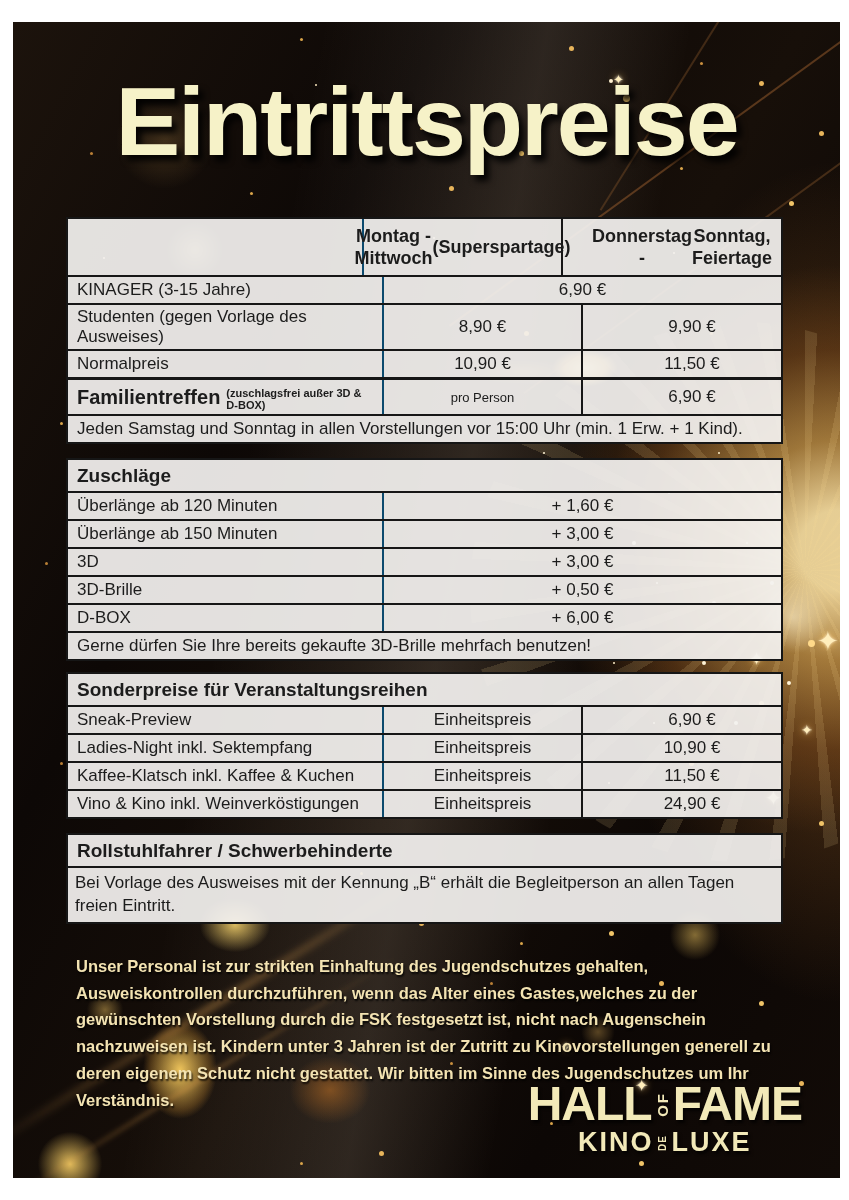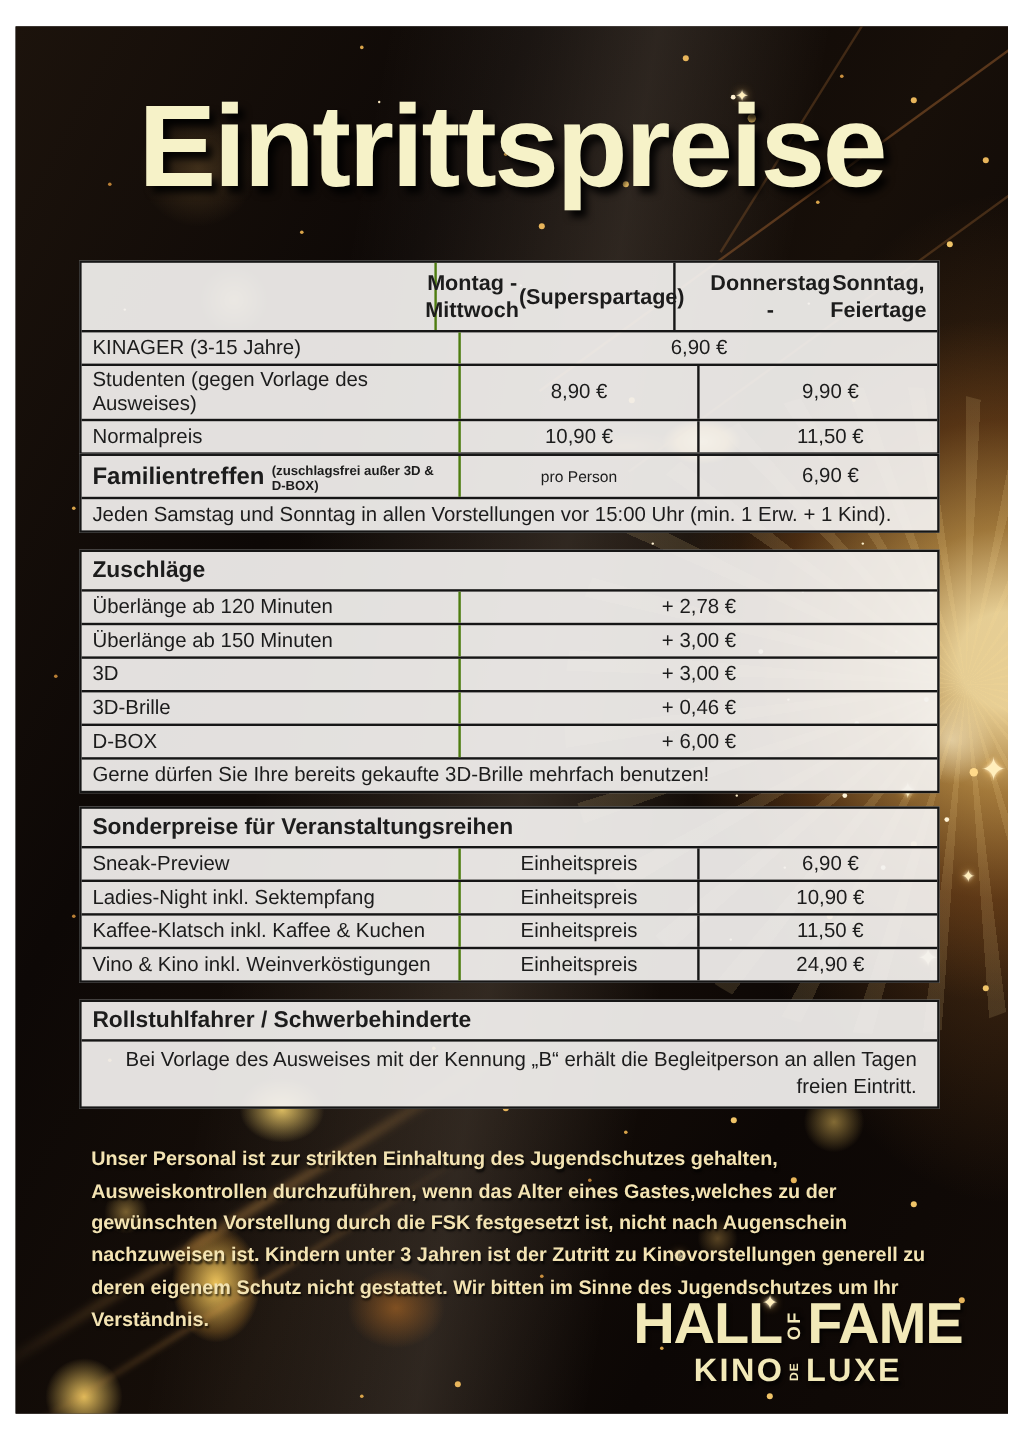--- a/index.html
+++ b/index.html
@@ -81,21 +81,21 @@
     text-shadow:5px 6px 6px rgba(0,0,0,0.9); z-index:2;
   }
   .tbl {
     position:absolute; left:53px; width:717px; z-index:2;
     background:rgba(243,241,239,0.93); border:2px solid #161616;
     color:#1c1c1c; font-size:17px; box-sizing:border-box;
   }
   .row { display:flex; align-items:stretch; }
   .row + .row { border-top:2px solid #161616; }
   .cell { display:flex; align-items:center; padding:2px 9px; box-sizing:border-box; min-height:26px; }
-  .c-label { width:316px; border-right:2px solid #4d7c0f; }
+  .c-label { width:316px; border-right:2px solid #0c4a6e; }
   .c-mid   { width:199px; border-right:2px solid #161616; justify-content:center; }
   .c-price { flex:1; justify-content:center;margin-left:20px; }
   .c-span  { flex:1; justify-content:center; }
   .c-full  { flex:1; }
   .hdr .cell { min-height:56px; }
   .hd { font-weight:bold; font-size:18px; text-align:center; justify-content:center; line-height:1.25; }
   .sect { font-weight:bold; font-size:19px; min-height:31px; }
   .fam-title { font-weight:bold; font-size:20px; }
   .fam-note-sm { font-weight:bold; font-size:11px; margin-left:6px; padding-top:4px; }
   .fam-unit { font-size:13px; }
@@ -181,33 +181,33 @@
       <div class="cell c-full">Jeden Samstag und Sonntag in allen Vorstellungen vor 15:00 Uhr (min. 1 Erw. + 1 Kind).</div>
     </div>
   </div>
 
   <div class="tbl" style="top:436px;">
     <div class="row">
       <div class="cell c-full sect">Zuschläge</div>
     </div>
     <div class="row">
       <div class="cell c-label">Überlänge ab 120 Minuten</div>
-      <div class="cell c-span">+ 2,78 €</div>
+      <div class="cell c-span">+ 1,60 €</div>
     </div>
     <div class="row">
       <div class="cell c-label">Überlänge ab 150 Minuten</div>
       <div class="cell c-span">+ 3,00 €</div>
     </div>
     <div class="row">
       <div class="cell c-label">3D</div>
       <div class="cell c-span">+ 3,00 €</div>
     </div>
     <div class="row">
       <div class="cell c-label">3D-Brille</div>
-      <div class="cell c-span">+ 0,46 €</div>
+      <div class="cell c-span">+ 0,50 €</div>
     </div>
     <div class="row">
       <div class="cell c-label">D-BOX</div>
       <div class="cell c-span">+ 6,00 €</div>
     </div>
     <div class="row">
       <div class="cell c-full">Gerne dürfen Sie Ihre bereits gekaufte 3D-Brille mehrfach benutzen!</div>
     </div>
   </div>
 
@@ -235,21 +235,21 @@
       <div class="cell c-mid">Einheitspreis</div>
       <div class="cell c-price">24,90 €</div>
     </div>
   </div>
 
   <div class="tbl" style="top:811px;">
     <div class="row">
       <div class="cell c-full sect">Rollstuhlfahrer / Schwerbehinderte</div>
     </div>
     <div class="row">
-      <div class="cell c-full" style="padding:4px 17px; line-height:1.35;text-align:right;">Bei Vorlage des Ausweises mit der Kennung „B“ erhält die Begleitperson an allen Tagen freien Eintritt.</div>
+      <div class="cell c-full" style="padding:4px 7px; line-height:1.35;">Bei Vorlage des Ausweises mit der Kennung „B“ erhält die Begleitperson an allen Tagen freien Eintritt.</div>
     </div>
   </div>
 
   <div class="disclaimer">Unser Personal ist zur strikten Einhaltung des Jugendschutzes gehalten, Ausweiskontrollen durchzuführen, wenn das Alter eines Gastes,welches zu der gewünschten Vorstellung durch die FSK festgesetzt ist, nicht nach Augenschein nachzuweisen ist. Kindern unter 3 Jahren ist der Zutritt zu Kinovorstellungen generell zu deren eigenem Schutz nicht gestattet. Wir bitten im Sinne des Jugendschutzes um Ihr Verständnis.</div>
 
   <div class="logo">
     <div class="logo-top">
       <span class="l-big">HALL</span>
       <span class="l-vert">OF</span>
       <span class="l-big">FAME</span>

